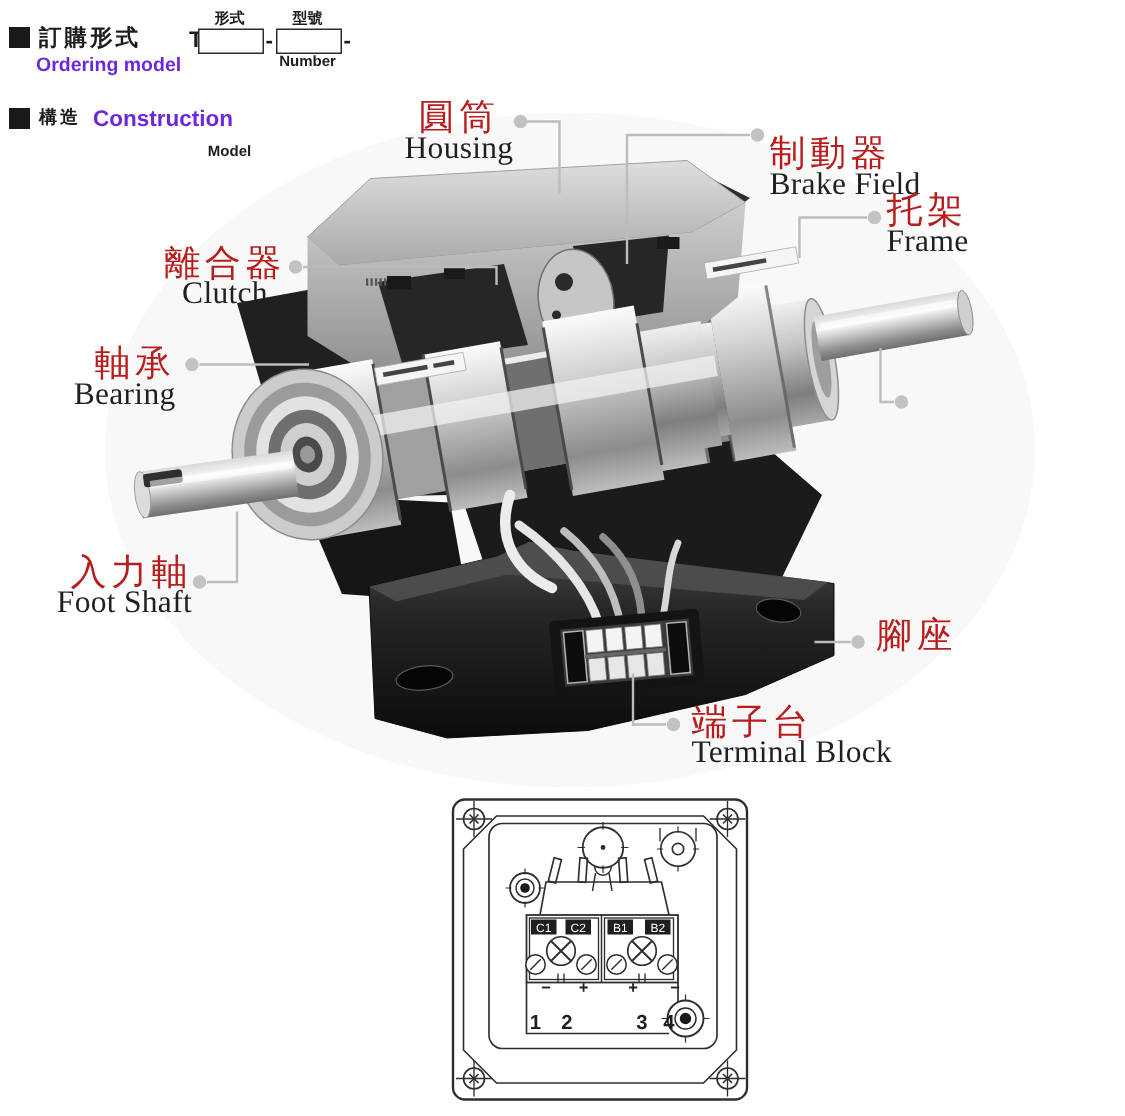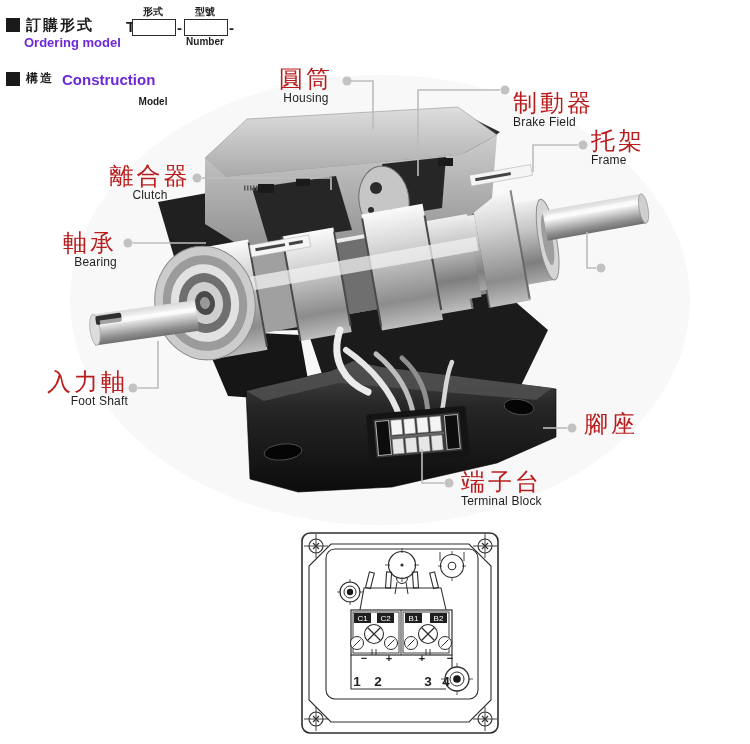--- a/index.html
+++ b/index.html
@@ -2,21 +2,21 @@
 <html><head>
 <meta charset="utf-8">
 <style>
   html,body{margin:0;padding:0;background:#fff;}
   #page{position:relative;width:750px;height:744px;background:#fff;overflow:hidden;
         font-family:"Liberation Sans","DejaVu Sans",sans-serif;color:#222;}
   svg{position:absolute;left:0;top:0;}
   .abs{position:absolute;font-weight:bold;}
   .sq{width:14px;height:14px;background:#1a1a1a;display:inline-block;}
   .zh{font-size:24px;letter-spacing:3px;line-height:21px;color:#b91c1c;white-space:nowrap;}
-  .en{font-size:12px;letter-spacing:0.2px;line-height:19px;color:#1f1f1f;white-space:nowrap;}
+  .en{font-size:21px;letter-spacing:0.2px;line-height:19px;color:#1f1f1f;white-space:nowrap;font-family:Liberation Serif, serif;}
   .label{position:absolute;}
   .t-right{text-align:right;}
   .t-center{text-align:center;}
   .hdr-zh{font-size:15px;color:#1c1c1c;letter-spacing:2px;font-weight:600;}
   .hdr-en{font-size:13px;color:#6d28d9;}
   .tiny{font-size:10px;color:#1c1c1c;}
   .code{font-size:15px;color:#1c1c1c;letter-spacing:1px;}
   .obox{position:absolute;width:42px;height:15px;border:1.5px solid #2c2c2c;background:#fff;}
   .dash{font-size:15px;color:#1c1c1c;}
 </style>

